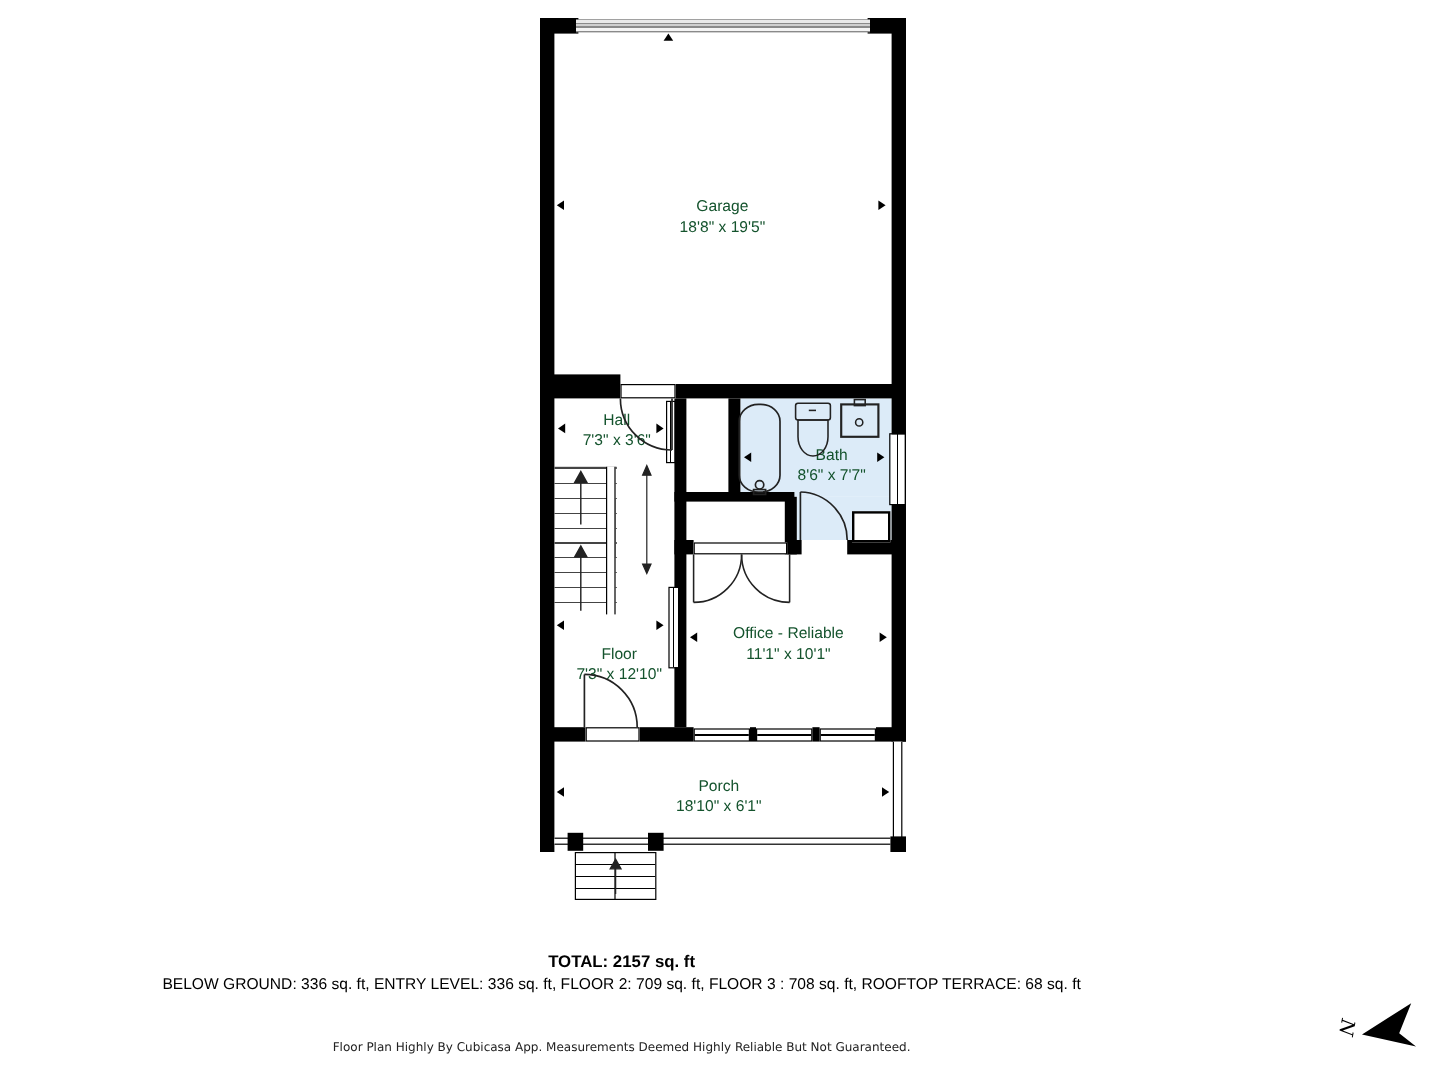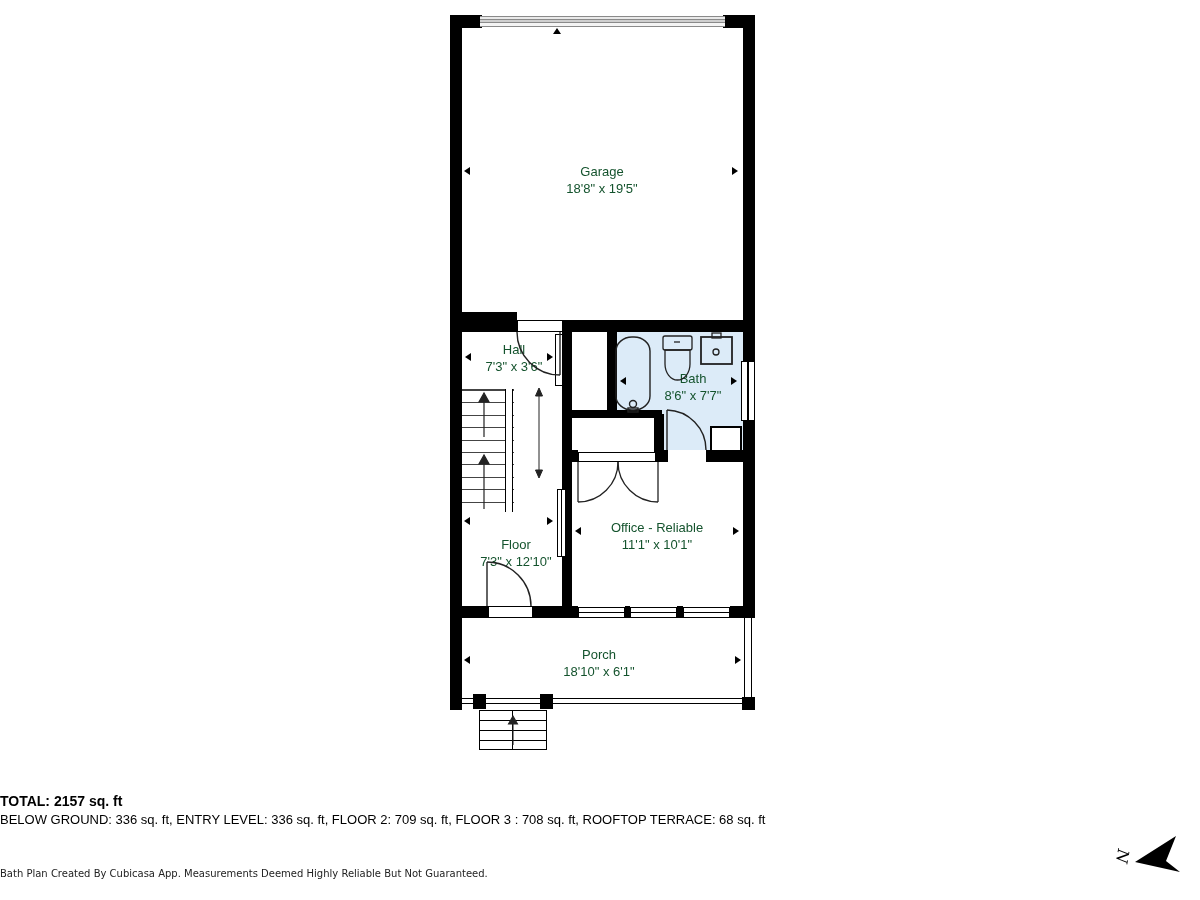--- a/index.html
+++ b/index.html
@@ -24,21 +24,21 @@
   .divider{position:absolute;background:#fff;border-left:1px solid #000;border-right:1px solid #000;box-sizing:border-box;}
   .rail-h{position:absolute;background:#fff;border-top:1px solid #000;border-bottom:1px solid #000;box-sizing:border-box;}
   .rail-v{position:absolute;background:#fff;border-left:1px solid #000;border-right:1px solid #000;box-sizing:border-box;}
   .steps{position:absolute;box-sizing:border-box;border:1px solid #000;background:
       repeating-linear-gradient(to bottom,transparent 0 9px,#000 9px 10px);}
   .vline{position:absolute;background:#000;width:1px;}
   .mk{position:absolute;width:0;height:0;}
   .mk.l{border-top:4px solid transparent;border-bottom:4px solid transparent;border-right:6px solid #000;}
   .mk.r{border-top:4px solid transparent;border-bottom:4px solid transparent;border-left:6px solid #000;}
   .mk.u{border-left:4px solid transparent;border-right:4px solid transparent;border-bottom:6px solid #000;}
-  .summary{position:absolute;left:0;width:1036px;text-align:left;color:#000;}
+  .summary{position:absolute;left:0;width:1036px;text-align:center;color:#000;}
   .total{font:bold 14px/16px "Liberation Sans",sans-serif;}
   .sline{font:13px/16px "Liberation Sans",sans-serif;}
   .footer{font:10px/14px "DejaVu Sans",sans-serif;color:#222;}
   .north-n{position:absolute;font:italic 16px/16px "DejaVu Serif",serif;color:#000;
       transform:rotate(100deg);}
   svg.overlay{position:absolute;left:0;top:0;pointer-events:none;}
 </style>
 </head>
 <body>
 
@@ -192,15 +192,15 @@
       <polygon points="513,716 508.5,724 517.5,724"></polygon>
     </g>
 
     <polygon points="1135,862 1176,836 1166,861 1180,872" fill="#000"></polygon>
   </svg>
 
   <div class="north-n" style="left:1115px;top:848px">N</div>
 
   <div class="summary total" style="top:793px">TOTAL: 2157 sq. ft</div>
   <div class="summary sline" style="top:812px">BELOW GROUND: 336 sq. ft, ENTRY LEVEL: 336 sq. ft, FLOOR 2: 709 sq. ft, FLOOR 3 : 708 sq. ft, ROOFTOP TERRACE: 68 sq. ft</div>
-  <div class="summary footer" style="top:867px">Bath Plan Created By Cubicasa App. Measurements Deemed Highly Reliable But Not Guaranteed.</div>
+  <div class="summary footer" style="top:867px">Floor Plan Highly By Cubicasa App. Measurements Deemed Highly Reliable But Not Guaranteed.</div>
 
 </div>
 
 </body></html>

